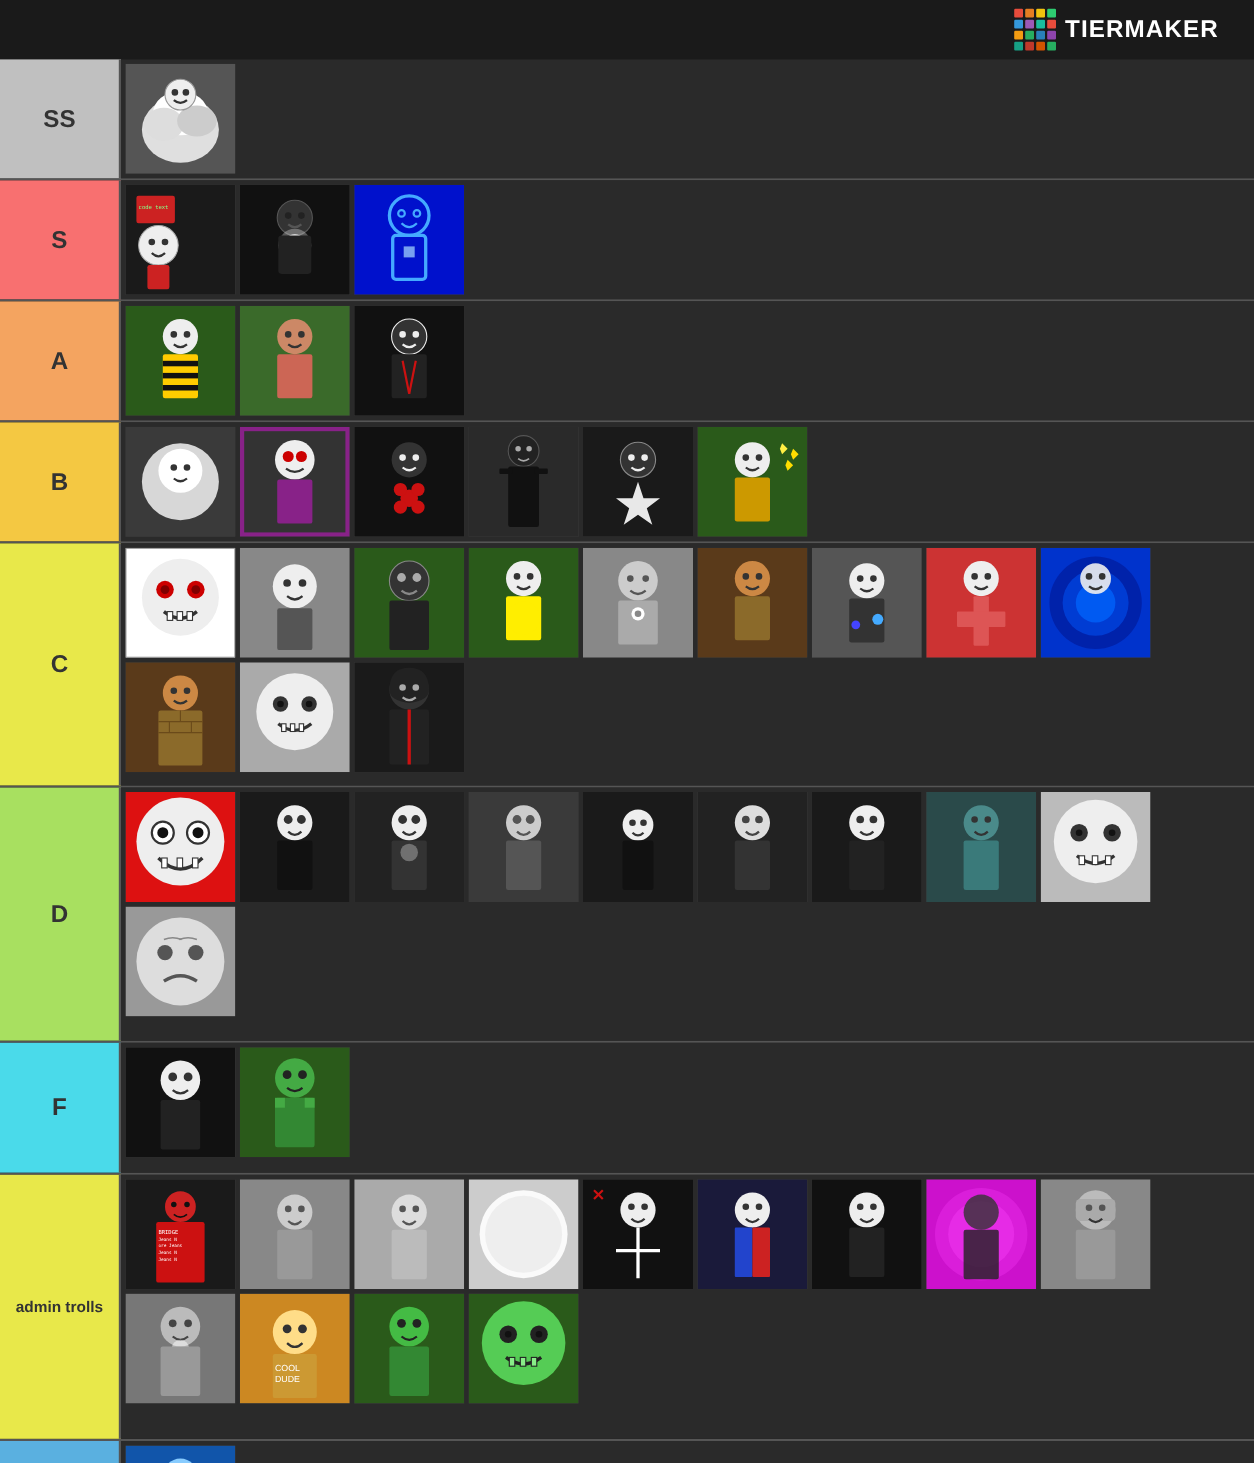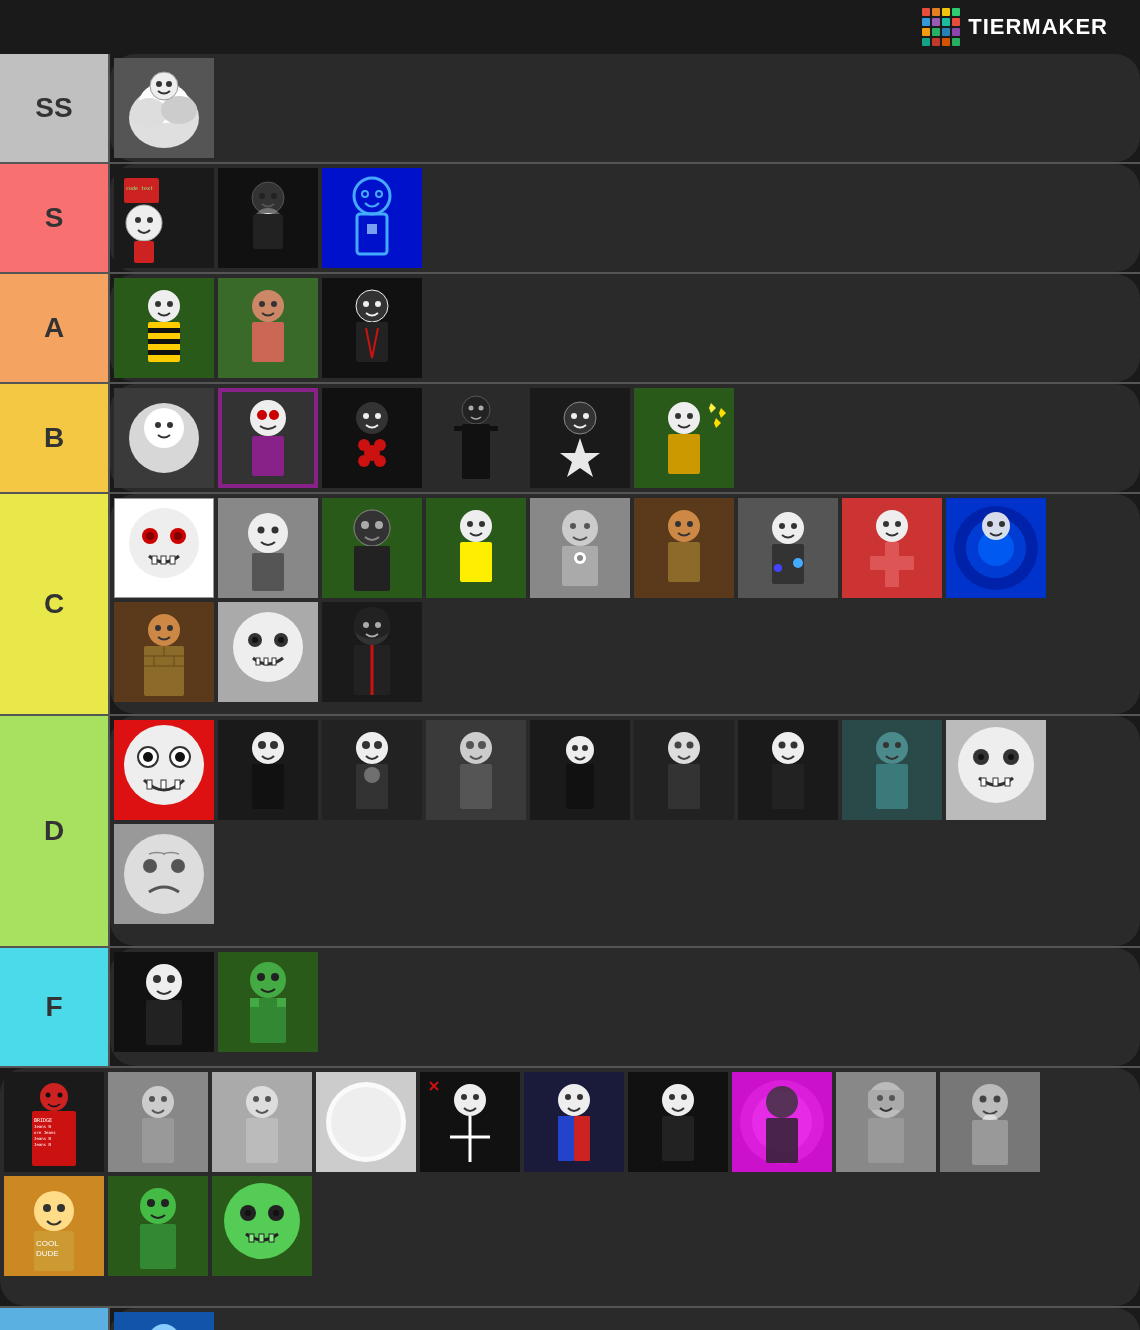--- a/index.html
+++ b/index.html
@@ -50,37 +50,36 @@
       min-height: 110px;
       border-bottom: 2px solid #555;
     }
 
     .tier-label {
       width: 110px;
       min-width: 110px;
       display: flex;
       align-items: center;
       justify-content: center;
-      font-size: 28px;
+      font-size: 22px;
       font-weight: bold;
       color: #333;
       border-right: 2px solid #555;
       text-align: center;
       padding: 4px;
     }
 
     .tier-items {
       display: flex;
       flex-wrap: wrap;
       flex: 1;
       background: #2a2a2a;
       padding: 2px;
       align-items: flex-start;
       align-content: flex-start;
-      border-radius: 25px;
     }
 
     .item-cell {
       width: 100px;
       height: 100px;
       margin: 2px;
       background: #3a3a3a;
       overflow: hidden;
       position: relative;
     }
@@ -662,20 +661,23 @@
           <rect x="32" y="46" width="36" height="45" fill="#338833" rx="2"></rect>
 
           <rect x="32" y="46" width="9" height="9" fill="#44aa44"></rect>
           <rect x="59" y="46" width="9" height="9" fill="#44aa44"></rect>
         </svg>
       </div>
     </div>
   </div>
 
   <div class="tier-row tier-row-admin" style="min-height:240px;">
+    <div class="tier-label tier-admin" style="align-self:stretch; min-height:240px; font-size:14px; padding:4px 6px;">
+      <span>admin trolls</span>
+    </div>
     <div class="tier-items">
 
       <div class="item-cell">
         <svg width="100" height="100" viewBox="0 0 100 100">
           <rect width="100" height="100" fill="#1a1a1a"></rect>
           <circle cx="50" cy="25" r="14" fill="#cc2222"></circle>
           <circle cx="44" cy="23" r="2.5" fill="#111"></circle>
           <circle cx="56" cy="23" r="2.5" fill="#111"></circle>
           <path d="M44 32 Q50 37 56 32" stroke="#111" stroke-width="1.5" fill="none"></path>
 

